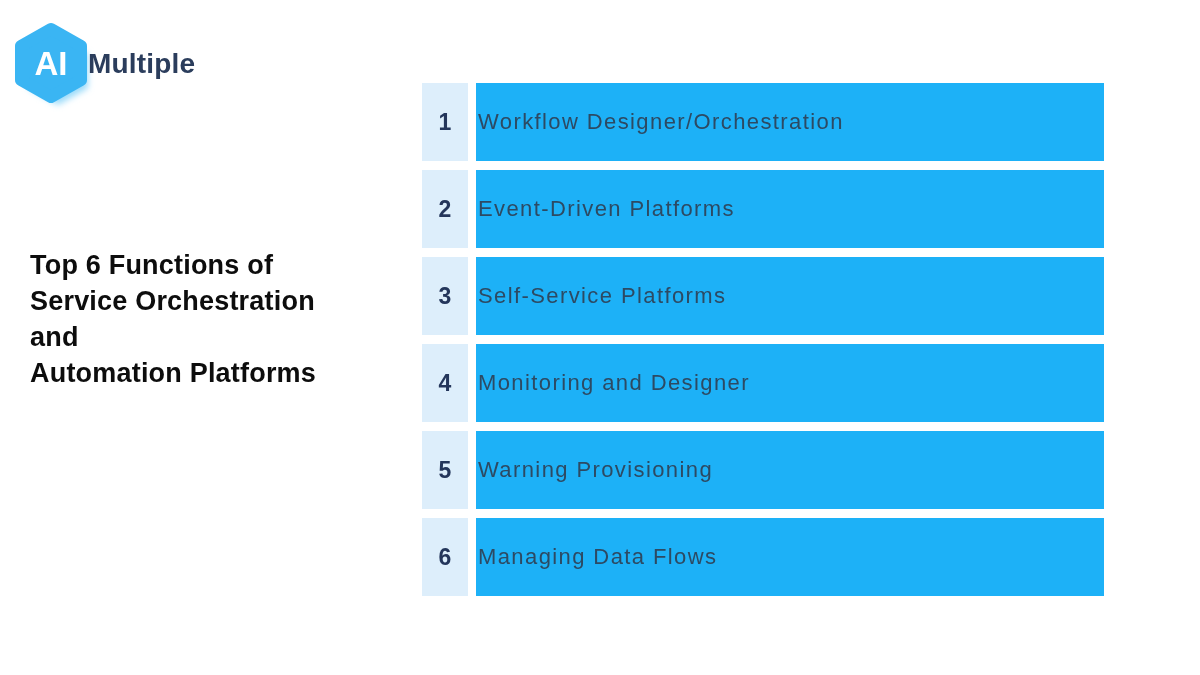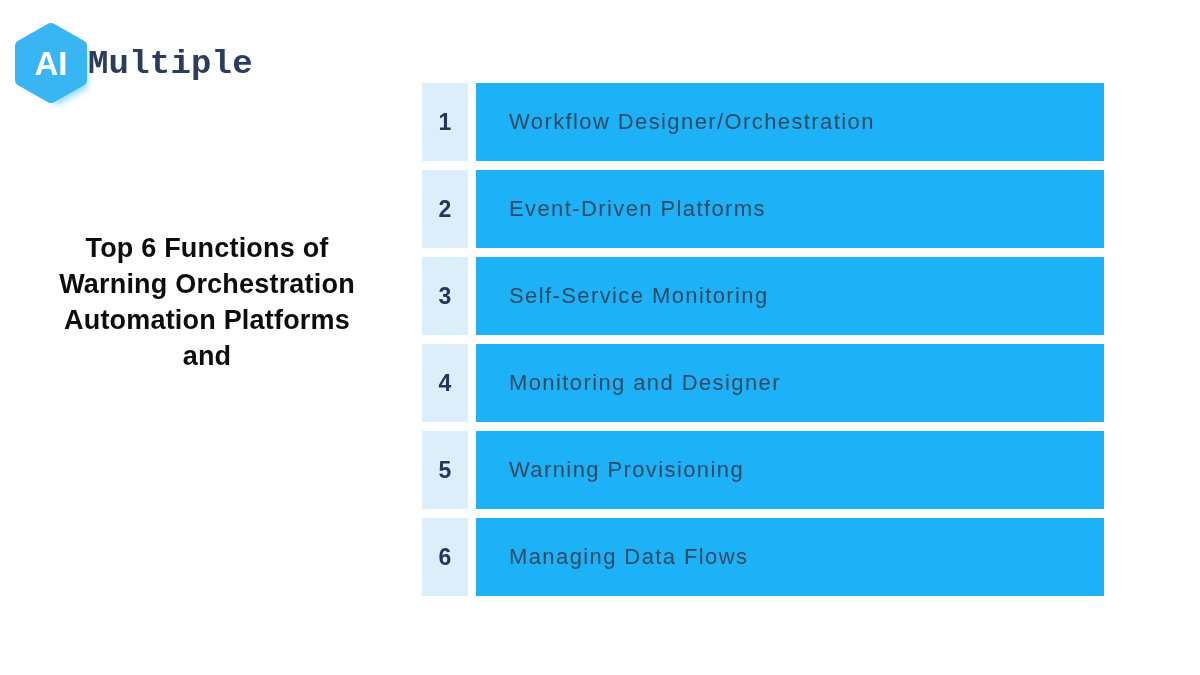--- a/index.html
+++ b/index.html
@@ -33,36 +33,35 @@
     position: absolute;
     top: 4px;
     left: 10px;
     display: flex;
     align-items: center;
   }
   .logo svg { display: block; }
   .brand {
     margin-left: -16px;
     margin-top: -6px;
-    font-size: 34px;
+    font-size: 28px;
     font-weight: bold;
     letter-spacing: 0.2px;
     color: var(--brand-navy, #2b3d5c);
     position: relative;
     z-index: 2;
-    font-family: Liberation Mono, monospace;
   }
 
   
   .title {
     position: absolute;
     left: 30px;
-    top: 212px;
+    top: 229px;
     width: 354px;
-    text-align: center;
+    text-align: left;
     font-size: 27px;
     line-height: 36px;
     font-weight: bold;
     color: var(--title-text, #0d0d0d);
     letter-spacing: 0.2px;
   }
 
   
   .rows {
     position: absolute;
@@ -87,21 +86,21 @@
     font-weight: bold;
     display: flex;
     align-items: center;
     justify-content: center;
   }
   .bar {
     flex: 1;
     background: var(--bar-blue, #1db1f7);
     display: flex;
     align-items: center;
-    padding-left: 33px;
+    padding-left: 2px;
   }
   .bar .label {
     color: var(--label-text, #2d4a63);
     font-size: 22px;
     letter-spacing: 1.4px;
     white-space: nowrap;
   }
 </style>
 </head>
 <body>
@@ -119,23 +118,23 @@
       <polygon points="41,7 71,24 71,58 41,75 11,58 11,24" transform="translate(7,8)" fill="var(--hex-shadow, #9bdbfa)" filter="url(#soft)"></polygon>
 
       <polygon points="41,7 71,24 71,58 41,75 11,58 11,24" fill="var(--hex-blue, #3ab5f3)" stroke="var(--hex-blue, #3ab5f3)" stroke-width="12" stroke-linejoin="round"></polygon>
       <text x="41" y="53" text-anchor="middle" font-family="Liberation Sans, sans-serif" font-size="33" font-weight="bold" fill="#ffffff">AI</text>
     </svg>
     <span class="brand">Multiple</span>
   </div>
 
   <div class="title">
     <div>Top 6 Functions of</div>
-    <div>Warning Orchestration</div>
+    <div>Service Orchestration</div>
+    <div>and</div>
     <div>Automation Platforms</div>
-    <div>and</div>
   </div>
 
   <div class="rows">
 
     <div class="row">
       <div class="num">1</div>
       <div class="bar">
         <span class="label">Workflow Designer/Orchestration</span>
       </div>
     </div>
@@ -143,21 +142,21 @@
     <div class="row">
       <div class="num">2</div>
       <div class="bar">
         <span class="label">Event-Driven Platforms</span>
       </div>
     </div>
 
     <div class="row">
       <div class="num">3</div>
       <div class="bar">
-        <span class="label">Self-Service Monitoring</span>
+        <span class="label">Self-Service Platforms</span>
       </div>
     </div>
 
     <div class="row">
       <div class="num">4</div>
       <div class="bar">
         <span class="label">Monitoring and Designer</span>
       </div>
     </div>
 

